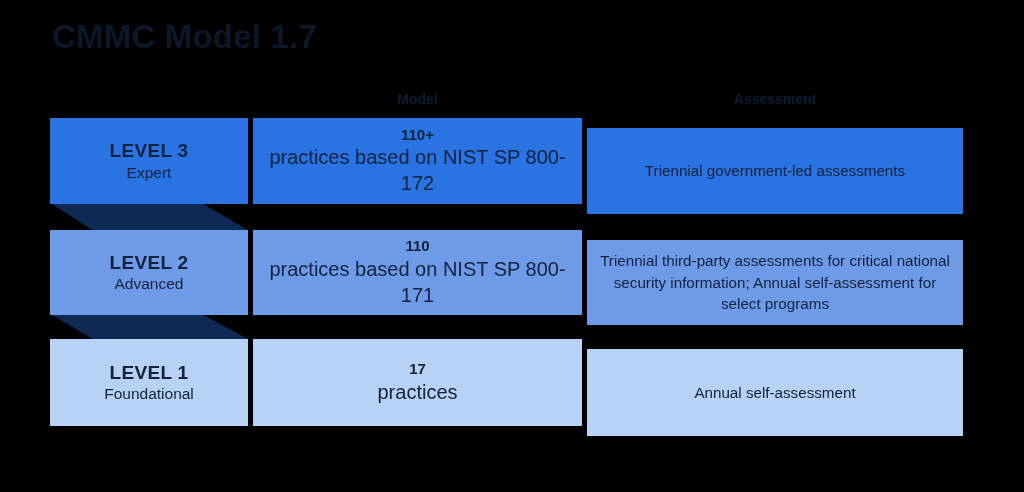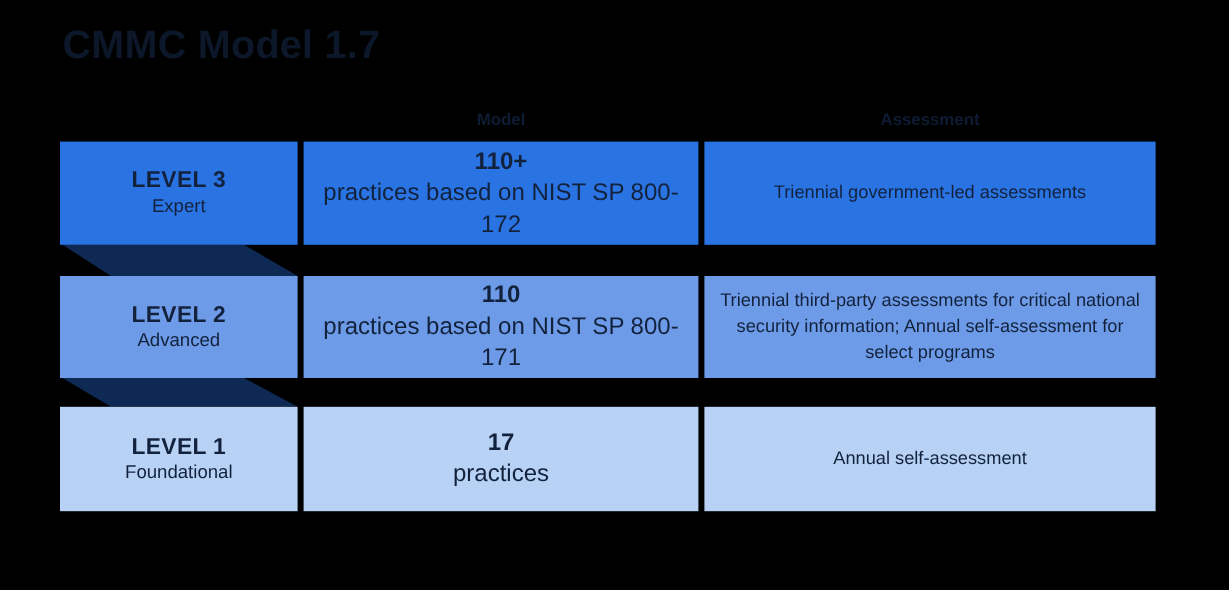--- a/index.html
+++ b/index.html
@@ -45,40 +45,40 @@
     align-items: center;
     justify-content: center;
     text-align: center;
     color: var(--ink, #13223c);
     box-sizing: border-box;
     padding: 4px 8px;
   }
   
   .c1 { left: 50px;  width: 198px; }
   .c2 { left: 253px; width: 329px; }
-  .c3 { left: 587px; width: 376px; }
+  .c3 { left: 587px; width: 376px; margin-top: 10px; }
   
   .r1 { top: 118px; height: 86px; background: var(--row1-fill, #2a73e3); }
   .r2 { top: 230px; height: 85px; background: var(--row2-fill, #6d9be8); }
   .r3 { top: 339px; height: 87px; background: var(--row3-fill, #b7d2f4); }
 
   .level-name {
     font-size: 19px;
     font-weight: 700;
     letter-spacing: 0.3px;
     line-height: 1.25;
   }
   .tier-name {
     font-size: 15.5px;
     font-weight: 400;
     line-height: 1.3;
     text-align: right;
   }
   .model-value {
-    font-size: 20px;
+    font-size: 15px;
     font-weight: 700;
     line-height: 1.25;
   }
   .model-desc {
     font-size: 20px;
     font-weight: 400;
     line-height: 1.3;
   }
   .assessment-text {
     font-size: 15.2px;

